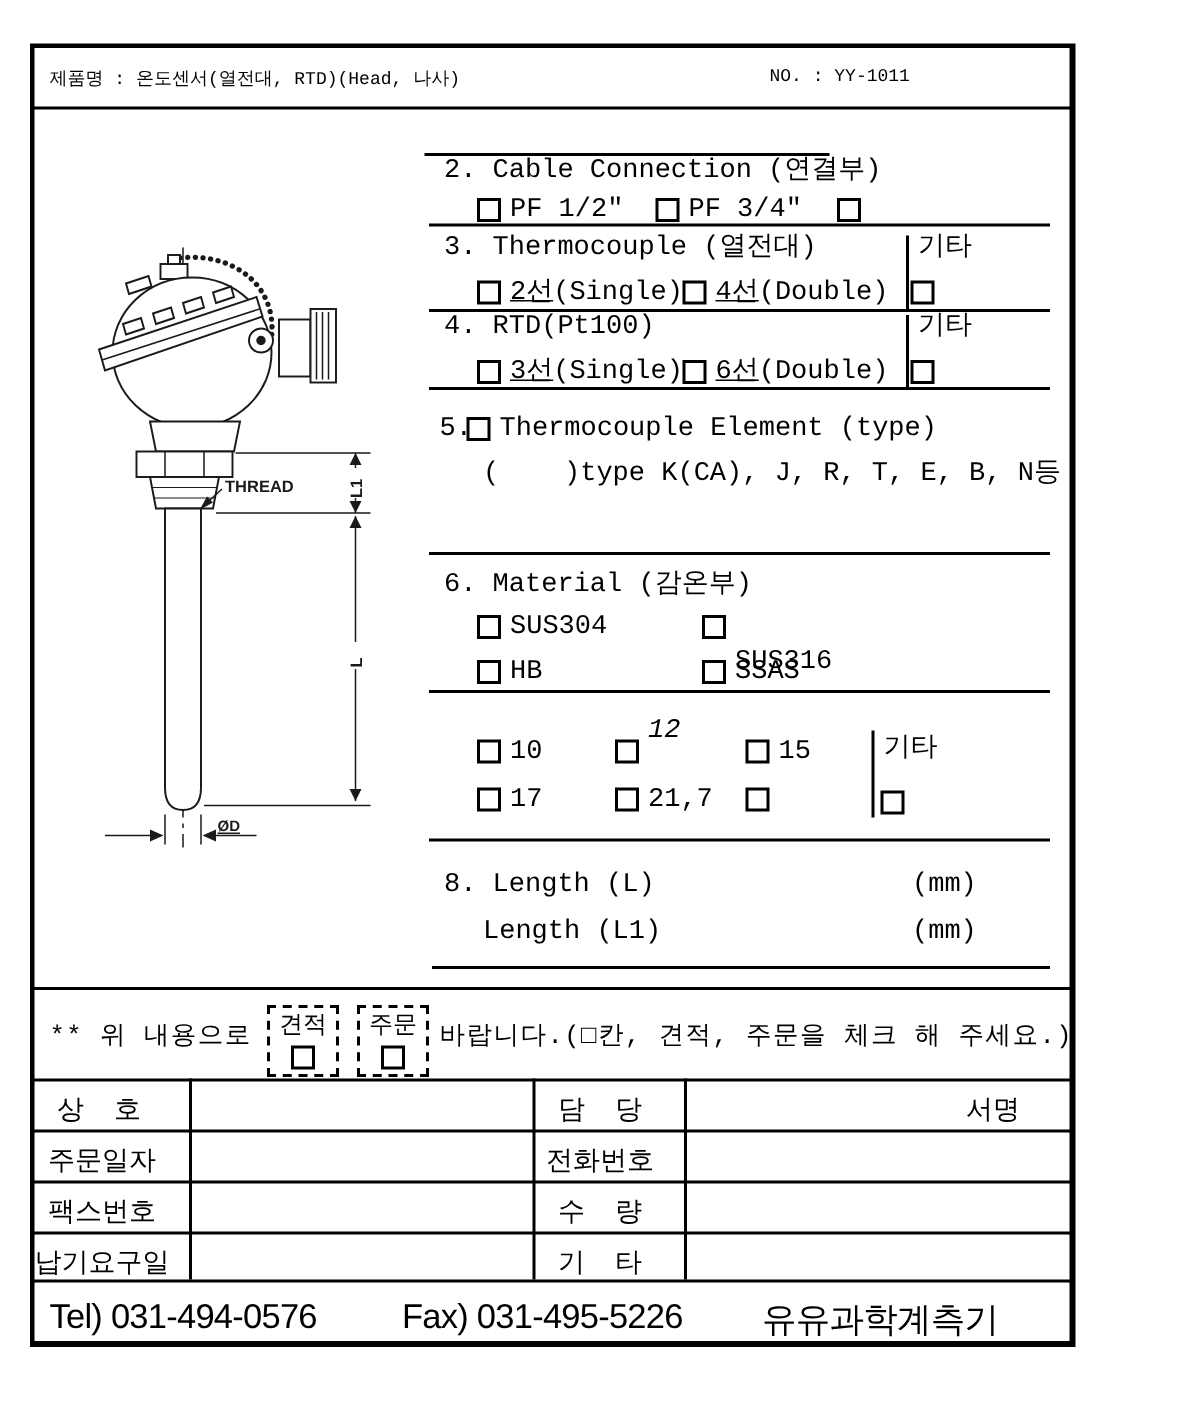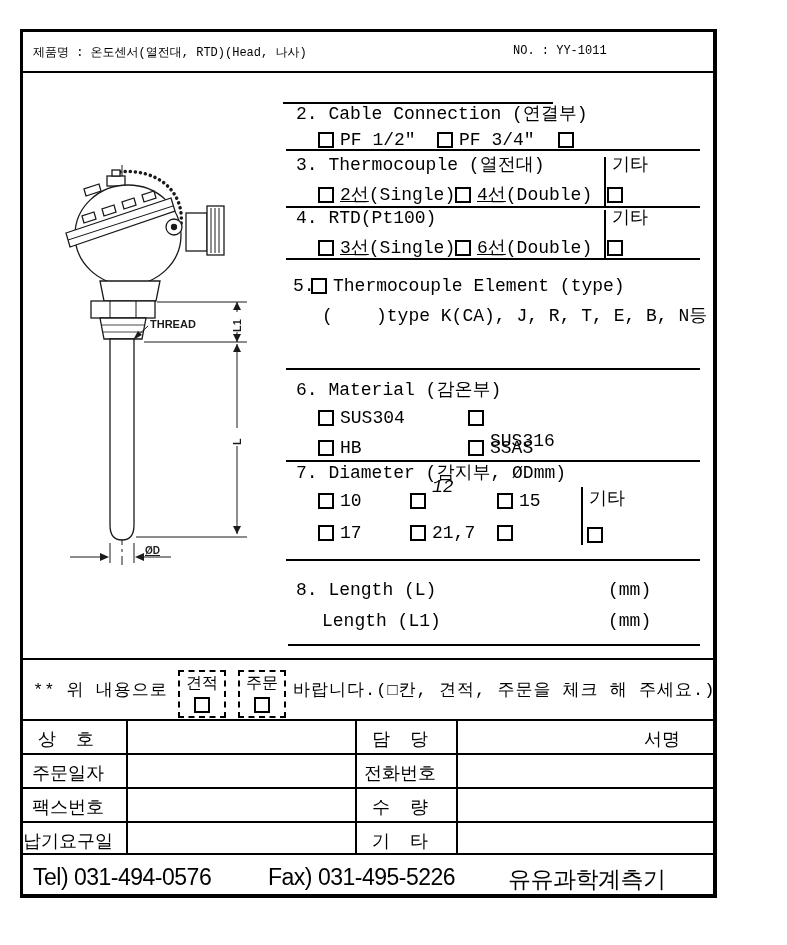--- a/index.html
+++ b/index.html
@@ -139,21 +139,20 @@
   <span class="cb" style="left:318px;top:410px;"></span>
   <span class="ft" style="left:340px;top:409px;">SUS304</span>
   <span class="cb" style="left:468px;top:410px;"></span>
   <span class="ft" style="left:490px;top:409px;margin-top:23px;">SUS316</span>
   <span class="cb" style="left:318px;top:440px;"></span>
   <span class="ft" style="left:340px;top:439px;">HB</span>
   <span class="cb" style="left:468px;top:440px;"></span>
   <span class="ft" style="left:490px;top:439px;">SSAS</span>
   <div class="hl" style="left:286px;top:460px;width:414px;"></div>
 
-  <span class="ft" style="left:296px;top:464px;">7. Diameter (감지부, ØDmm)</span>
   <span class="cb" style="left:318px;top:493px;"></span>
   <span class="ft" style="left:340px;top:492px;">10</span>
   <span class="cb" style="left:410px;top:493px;"></span>
   <span class="ft" style="left:432px;top:478px;font-style:italic;">12</span>
   <span class="cb" style="left:497px;top:493px;"></span>
   <span class="ft" style="left:519px;top:492px;">15</span>
   <div class="vl" style="left:581px;top:487px;height:58px;"></div>
   <span class="ft" style="left:589px;top:490px;">기타</span>
   <span class="cb" style="left:318px;top:525px;"></span>
   <span class="ft" style="left:340px;top:524px;">17</span>

